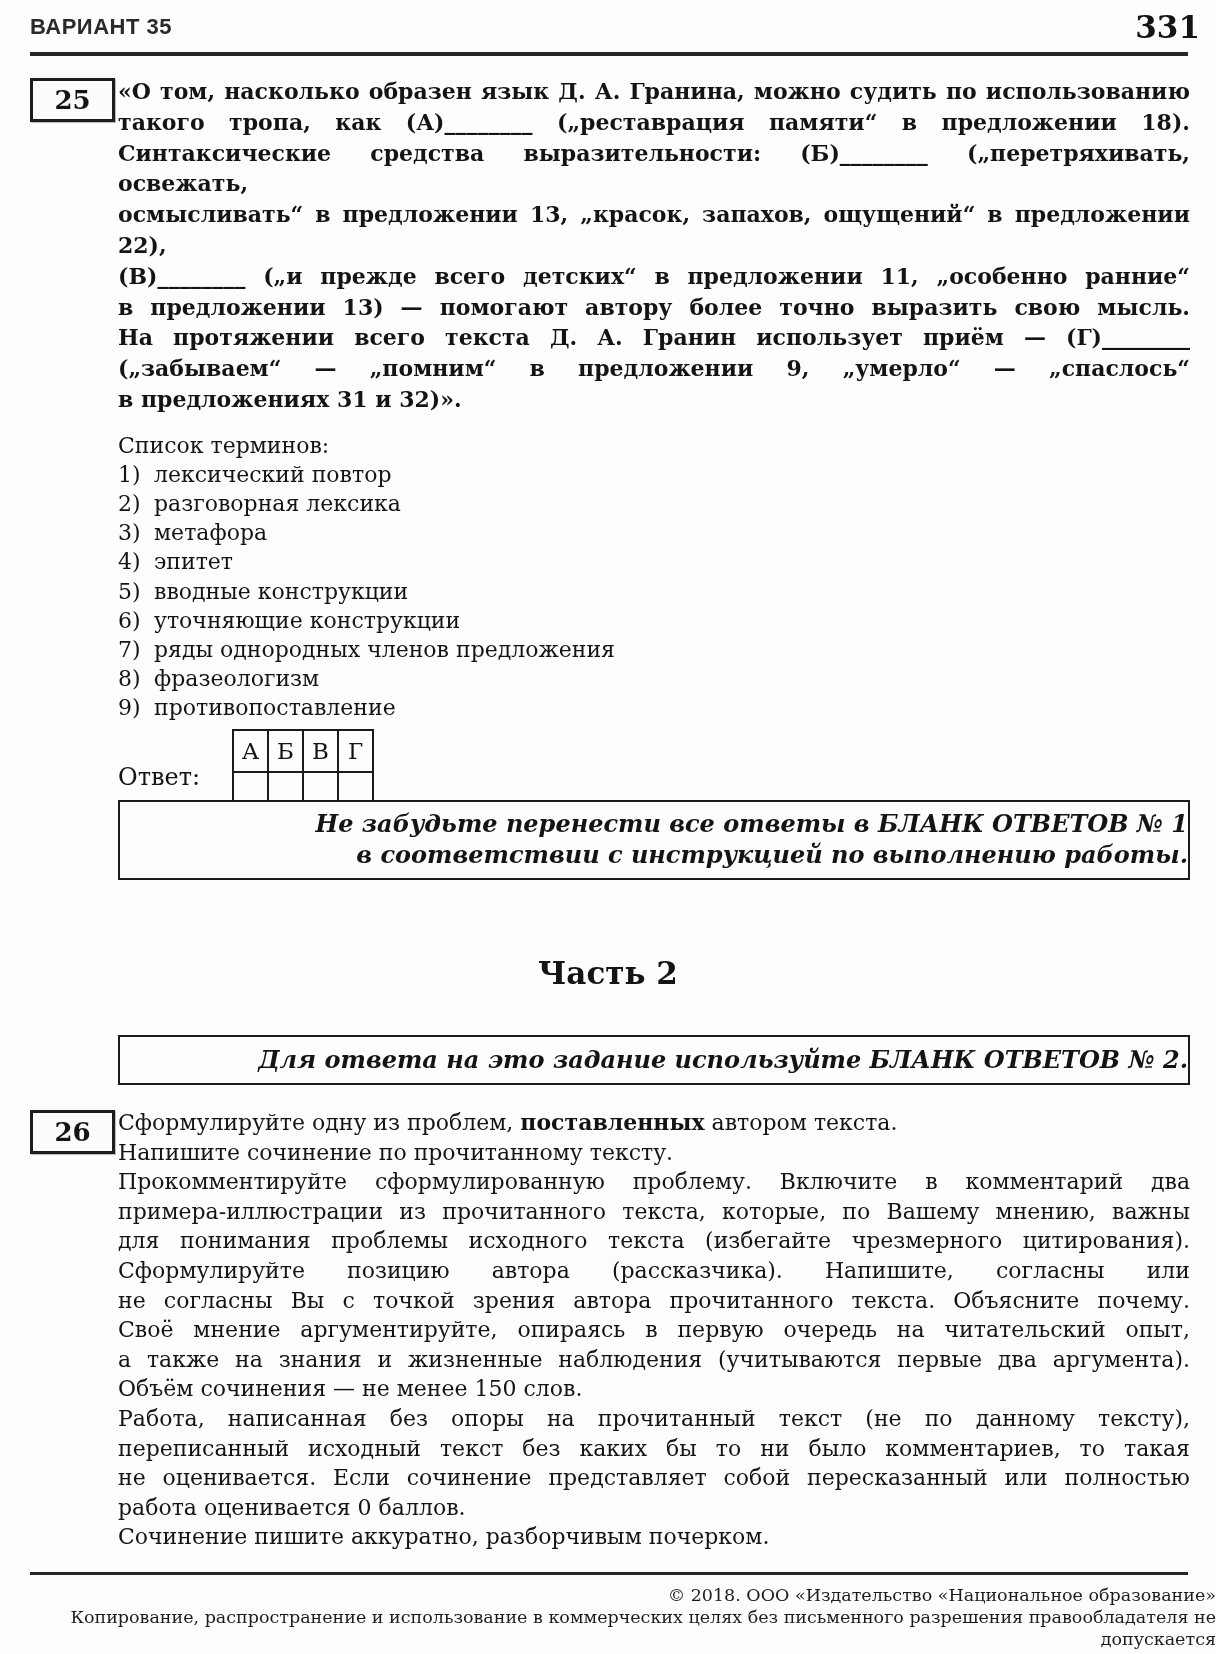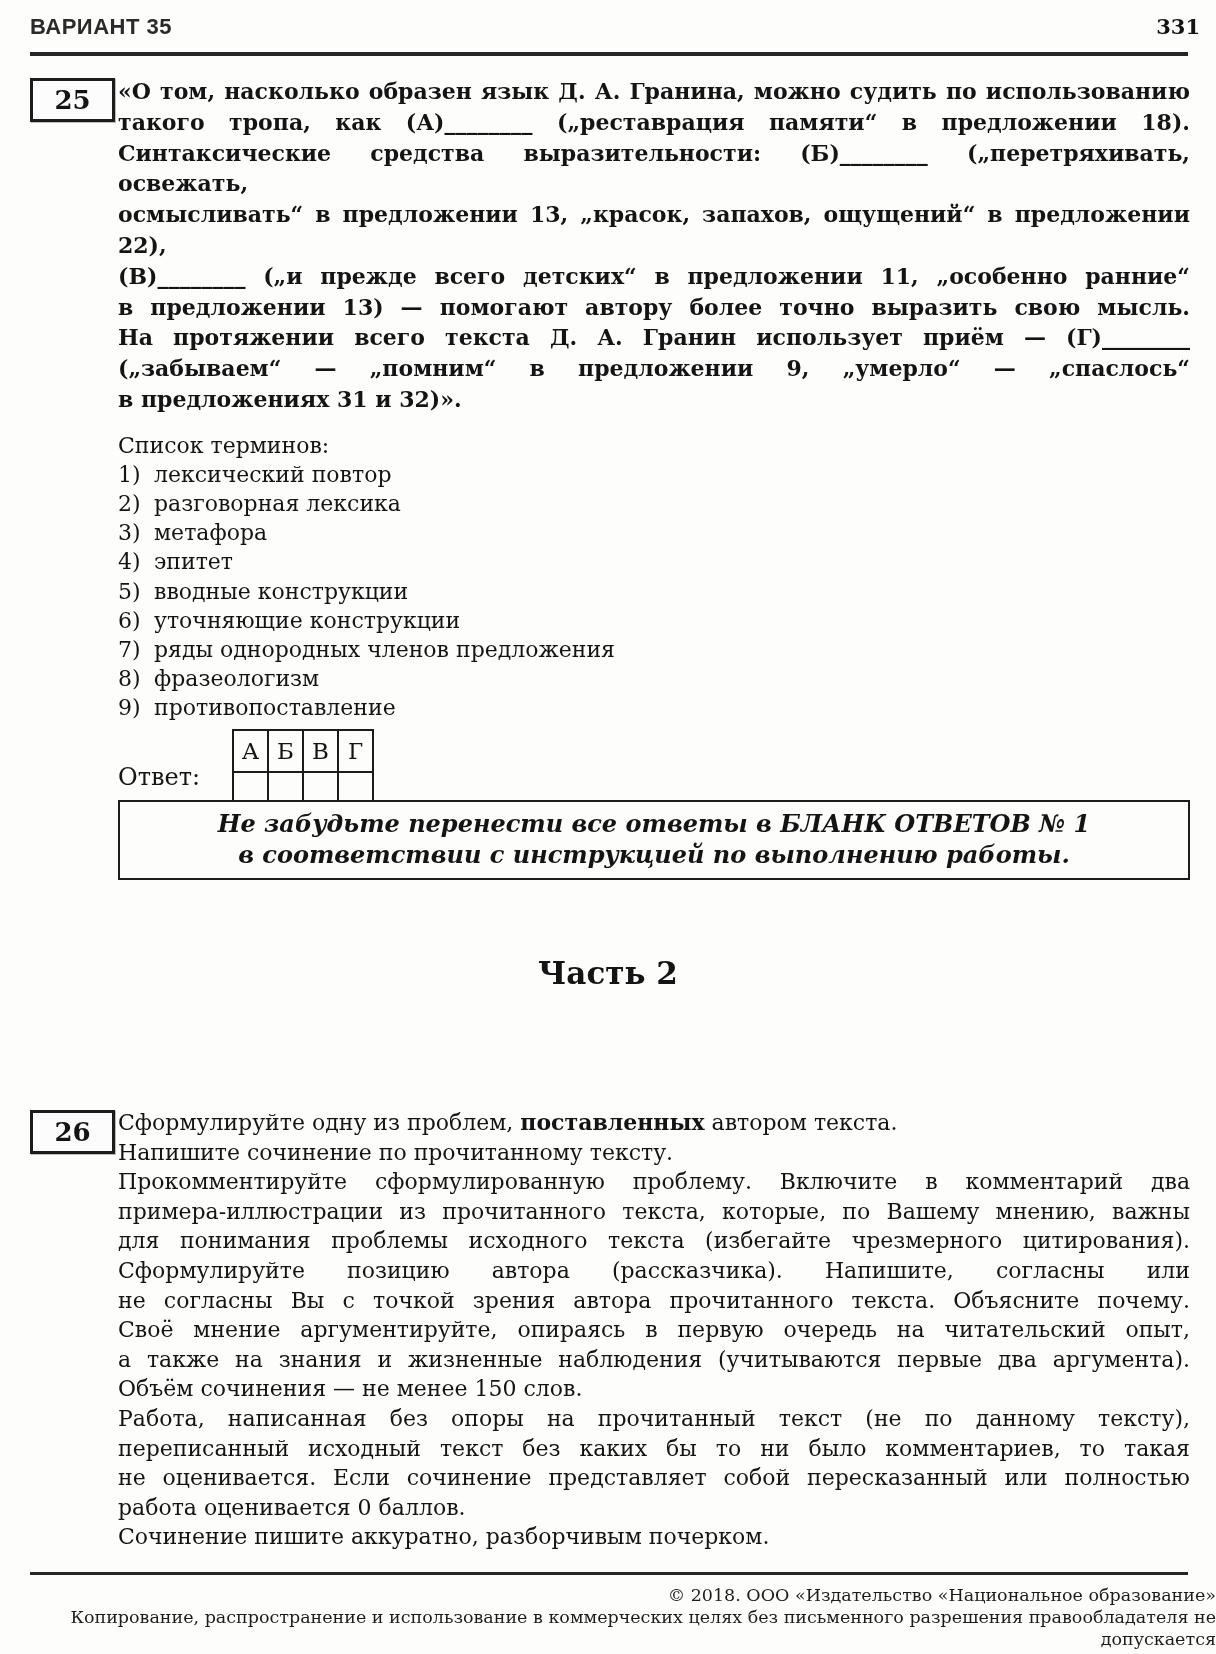--- a/index.html
+++ b/index.html
@@ -6,21 +6,21 @@
   .page {
     position:relative; width:1216px; height:1654px;
     background:#fdfdfc; color:#141414; overflow:hidden;
     font-family:"DejaVu Serif", serif;
   }
   
   .header { position:absolute; top:14px; left:30px; right:16px;
             display:flex; justify-content:space-between; align-items:flex-start; }
   .variant { font-family:"Liberation Sans", sans-serif; font-size:22px; font-weight:600;
              letter-spacing:0.5px; color:#2a2a2a; }
-  .pagenum { font-size:21px; font-weight:bold; line-height:26px; }
+  .pagenum { font-size:31px; font-weight:bold; line-height:26px; }
   .hrule { position:absolute; left:30px; width:1158px; height:4px; background:#262626; }
   #rule-top { top:52px; }
   #rule-bottom { top:1572px; height:3px; }
 
   
   .task { position:absolute; left:30px; right:26px; display:flex; align-items:flex-start; }
   #task25 { top:76px; }
   #task26 { top:1108px; }
   .numbox { width:79px; height:38px; border:3px solid #1d1d1d; background:#fcfcfc;
             display:flex; align-items:center; justify-content:center;
@@ -41,21 +41,21 @@
   .answer-row { display:flex; margin-top:6px; }
   .answer-label { width:114px; padding-top:34px; font-size:24px; flex:0 0 auto; }
   table.answer { border-collapse:collapse; }
   table.answer td { width:33px; border:2.5px solid #1b1b1b; text-align:center;
                     padding:0; font-size:23px; background:#fdfdfc; }
   table.answer tr.hd td { height:40px; }
   table.answer tr.bd td { height:38px; }
 
   
   .notice { position:absolute; left:118px; right:26px; border:2.5px solid #1c1c1c;
-            text-align:center; font-style:italic; font-weight:bold; font-size:24px;
+            text-align:right; font-style:italic; font-weight:bold; font-size:24px;
             line-height:31px; background:#fdfdfc; }
   #notice1 { top:800px; padding:6px 0 8px 0; }
   #notice2 { top:1035px; padding:7px 0 8px 0; }
 
   #part2 { position:absolute; top:956px; left:0; right:0; text-align:center;
            font-size:31px; font-weight:bold; line-height:34px; }
 
   .footer { position:absolute; top:1584px; left:0; right:0; text-align:right;
             font-size:17.5px; line-height:22px; color:#1c1c1c; }
 </style>
@@ -145,20 +145,23 @@
     </div>
   </div>
 
   <div class="notice" id="notice1">
     <div>Не забудьте перенести все ответы в БЛАНК ОТВЕТОВ № 1</div>
     <div>в соответствии с инструкцией по выполнению работы.</div>
   </div>
 
   <div id="part2">Часть 2</div>
 
+  <div class="notice" id="notice2">
+    <div>Для ответа на это задание используйте БЛАНК ОТВЕТОВ № 2.</div>
+  </div>
 
   <div class="task" id="task26">
     <div class="numbox">26</div>
     <div class="textcol">
       <div class="para para26">
           <div class="line"><span>Сформулируйте одну из проблем, </span><b>поставленных</b><span> автором текста.</span></div>
           <div class="line"><span>Напишите сочинение по прочитанному тексту.</span></div>
           <div class="line just"><span>Прокомментируйте сформулированную проблему. Включите в комментарий два</span></div>
           <div class="line just"><span>примера-иллюстрации из прочитанного текста, которые, по Вашему мнению, важны</span></div>
           <div class="line just"><span>для понимания проблемы исходного текста (избегайте чрезмерного цитирования).</span></div>

